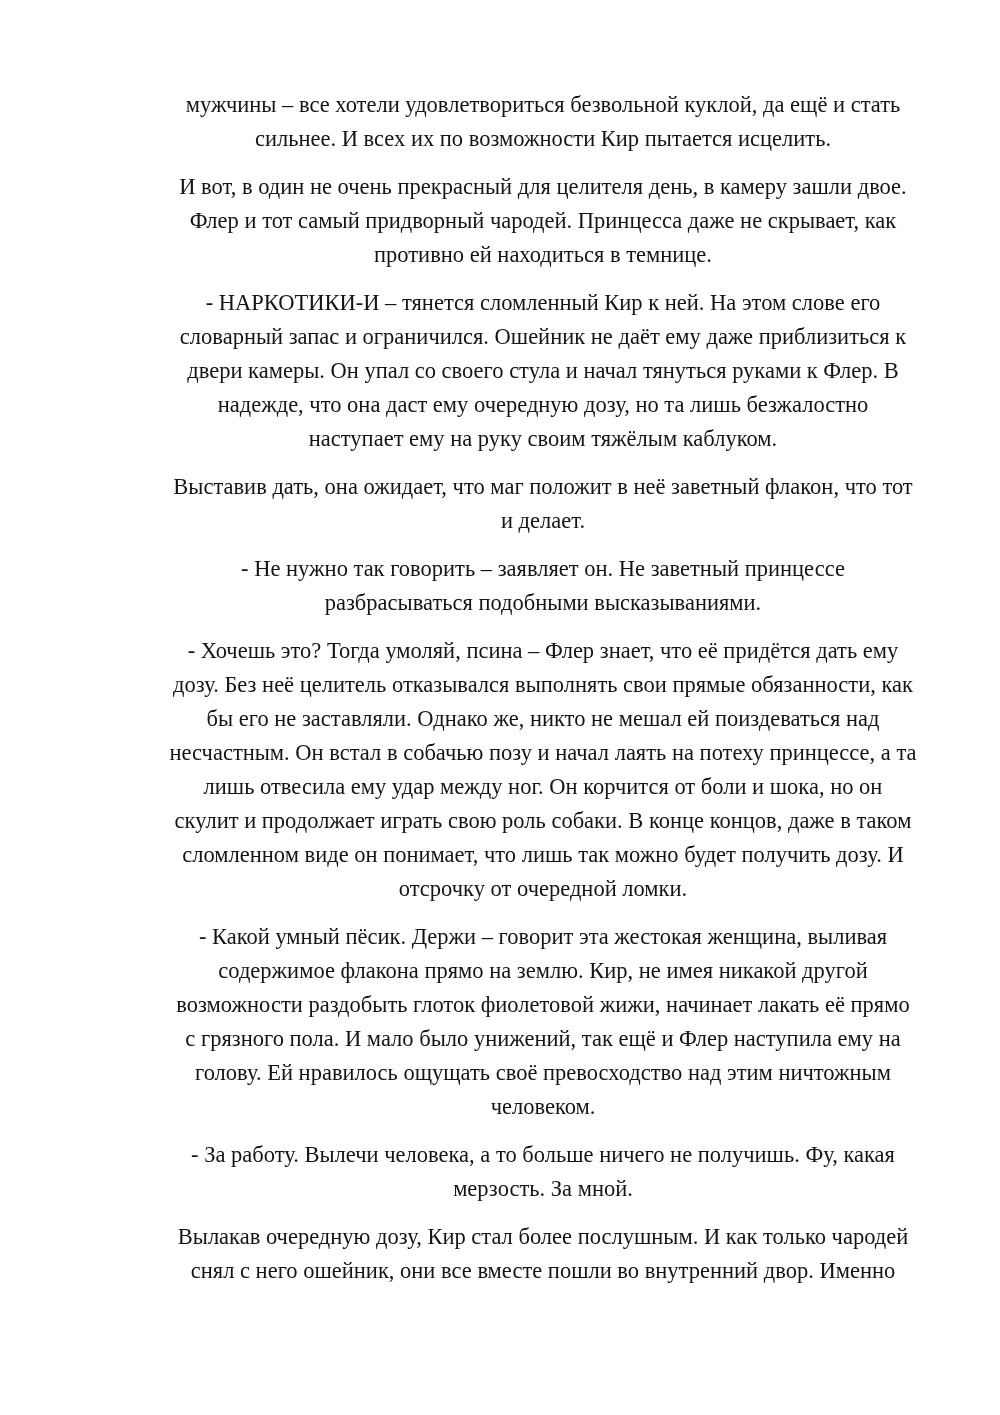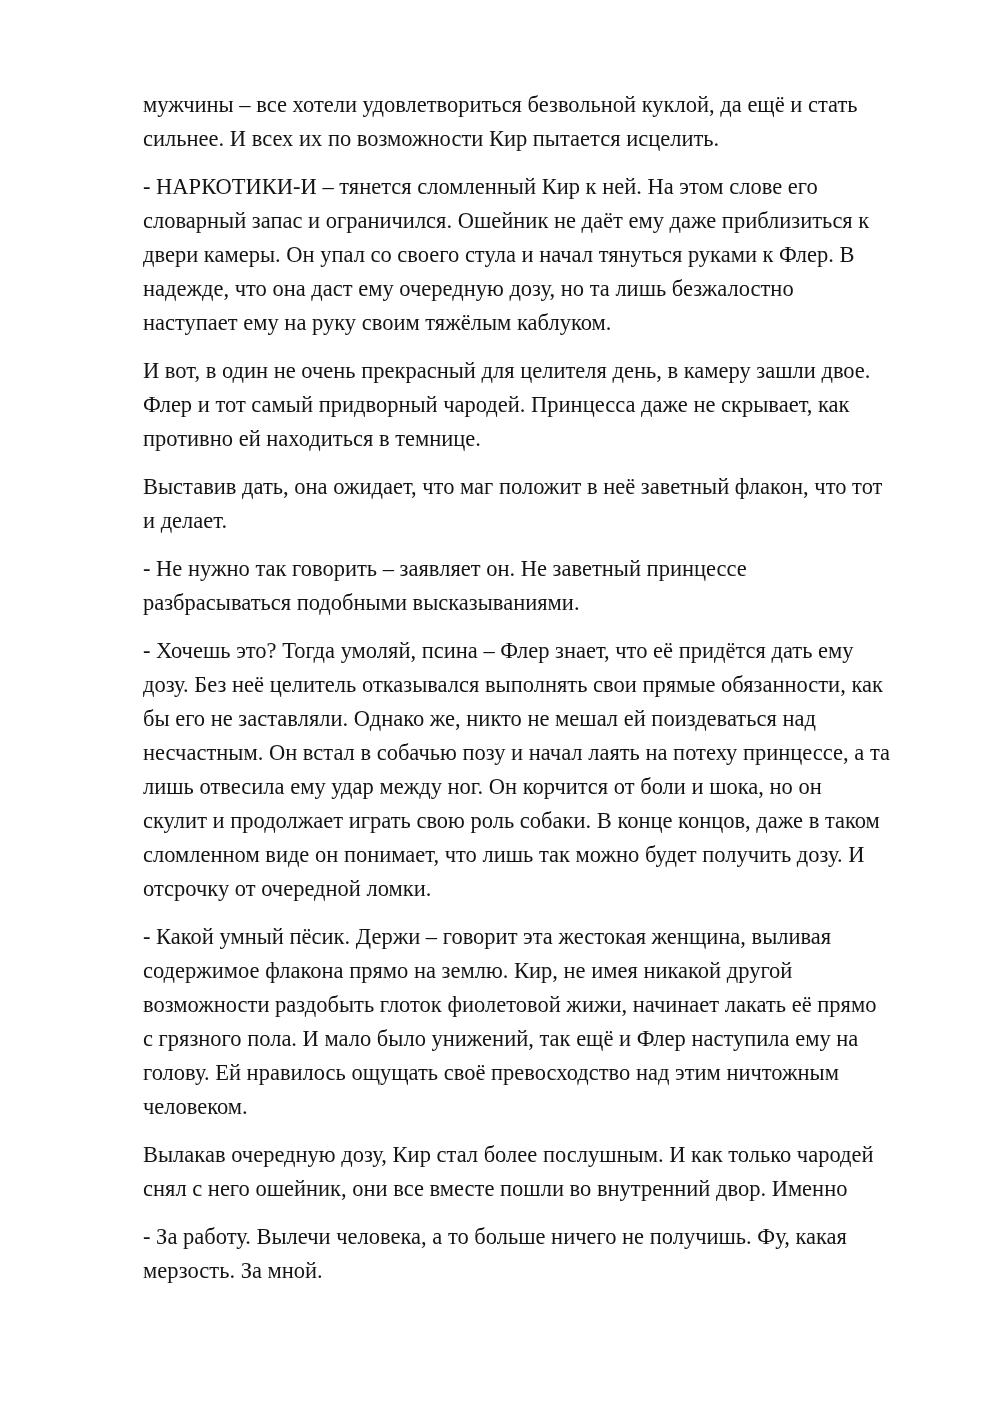--- a/index.html
+++ b/index.html
@@ -22,53 +22,54 @@
     width: 800px;
     font-family: "Liberation Serif", "DejaVu Serif", serif;
     font-size: 22.5px;
     line-height: 34px;
     color: #141414;
     text-align: left;
   }
   .text-block p {
     margin: 0 0 14px 0;
     white-space: pre-line; 
+    text-align: center;
   }
 </style>
 </head>
 <body>
 
 <div class="page">
   <div class="text-block">
     <p>мужчины – все хотели удовлетвориться безвольной куклой, да ещё и стать
 сильнее. И всех их по возможности Кир пытается исцелить.</p>
+    <p>И вот, в один не очень прекрасный для целителя день, в камеру зашли двое.
+Флер и тот самый придворный чародей. Принцесса даже не скрывает, как
+противно ей находиться в темнице.</p>
     <p>- НАРКОТИКИ-И – тянется сломленный Кир к ней. На этом слове его
 словарный запас и ограничился. Ошейник не даёт ему даже приблизиться к
 двери камеры. Он упал со своего стула и начал тянуться руками к Флер. В
 надежде, что она даст ему очередную дозу, но та лишь безжалостно
 наступает ему на руку своим тяжёлым каблуком.</p>
-    <p>И вот, в один не очень прекрасный для целителя день, в камеру зашли двое.
-Флер и тот самый придворный чародей. Принцесса даже не скрывает, как
-противно ей находиться в темнице.</p>
     <p>Выставив дать, она ожидает, что маг положит в неё заветный флакон, что тот
 и делает.</p>
     <p>- Не нужно так говорить – заявляет он. Не заветный принцессе
 разбрасываться подобными высказываниями.</p>
     <p>- Хочешь это? Тогда умоляй, псина – Флер знает, что её придётся дать ему
 дозу. Без неё целитель отказывался выполнять свои прямые обязанности, как
 бы его не заставляли. Однако же, никто не мешал ей поиздеваться над
 несчастным. Он встал в собачью позу и начал лаять на потеху принцессе, а та
 лишь отвесила ему удар между ног. Он корчится от боли и шока, но он
 скулит и продолжает играть свою роль собаки. В конце концов, даже в таком
 сломленном виде он понимает, что лишь так можно будет получить дозу. И
 отсрочку от очередной ломки.</p>
     <p>- Какой умный пёсик. Держи – говорит эта жестокая женщина, выливая
 содержимое флакона прямо на землю. Кир, не имея никакой другой
 возможности раздобыть глоток фиолетовой жижи, начинает лакать её прямо
 с грязного пола. И мало было унижений, так ещё и Флер наступила ему на
 голову. Ей нравилось ощущать своё превосходство над этим ничтожным
 человеком.</p>
+    <p>- За работу. Вылечи человека, а то больше ничего не получишь. Фу, какая
+мерзость. За мной.</p>
     <p>Вылакав очередную дозу, Кир стал более послушным. И как только чародей
 снял с него ошейник, они все вместе пошли во внутренний двор. Именно</p>
-    <p>- За работу. Вылечи человека, а то больше ничего не получишь. Фу, какая
-мерзость. За мной.</p>
   </div>
 </div>
 
 </body></html>

